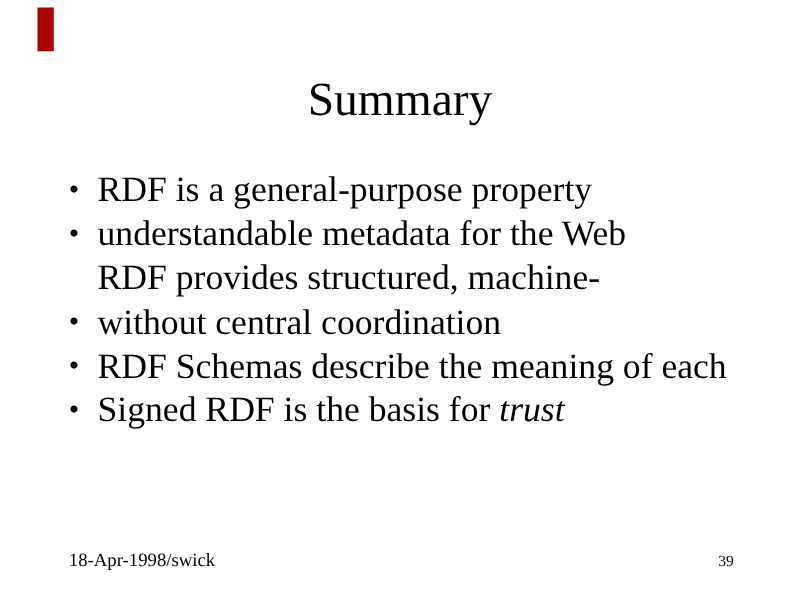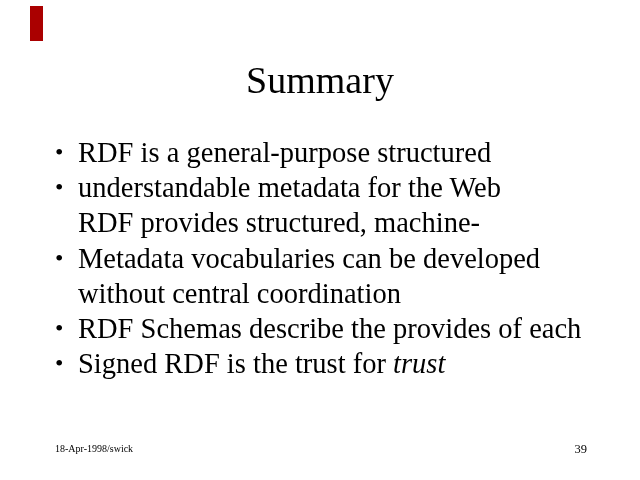--- a/index.html
+++ b/index.html
@@ -50,21 +50,21 @@
     font-size: 24px;
     line-height: 35.2px;
   }
   .bullet-text { flex: 1; }
   .ln { display: block; }
   .bullet-text em { font-style: italic; }
   .footer-left {
     position: absolute;
     left: 55px;
     top: 441px;
-    font-size: 10px;
+    font-size: 15px;
     line-height: 16px;
   }
   .footer-right {
     position: absolute;
     right: 53px;
     top: 441px;
     font-size: 12.5px;
     line-height: 16px;
     text-align: left;
   }
@@ -76,51 +76,50 @@
 
   <div class="accent-bar" data-bind-style="backgroundColor:slide.colors.accent_bar" style="background-color: rgb(170, 0, 0);"></div>
 
   <h1 class="title" data-bind="slide.title">Summary</h1>
 
   <div class="body">
 
     <div class="bullet-item">
       <span class="bullet-dot" data-bind="slide.bullet_glyph">•</span>
       <span class="bullet-text">
-        <span class="ln" data-bind="slide.bullets.0.lines.0">RDF is a general-purpose structured</span>
+        <span class="ln" data-bind="slide.bullets.0.lines.0">RDF is a general-purpose property</span>
       </span>
     </div>
 
     <div class="bullet-item">
       <span class="bullet-dot" data-bind="slide.bullet_glyph">•</span>
       <span class="bullet-text">
         <span class="ln" data-bind="slide.bullets.1.lines.1">understandable metadata for the Web</span>
         <span class="ln" data-bind="slide.bullets.1.lines.0">RDF provides structured, machine-</span>
       </span>
     </div>
 
     <div class="bullet-item">
       <span class="bullet-dot" data-bind="slide.bullet_glyph">•</span>
       <span class="bullet-text">
-        <span class="ln" data-bind="slide.bullets.2.lines.0">Metadata vocabularies can be developed</span>
         <span class="ln" data-bind="slide.bullets.2.lines.1">without central coordination</span>
       </span>
     </div>
 
     <div class="bullet-item">
       <span class="bullet-dot" data-bind="slide.bullet_glyph">•</span>
       <span class="bullet-text">
-        <span class="ln" data-bind="slide.bullets.3.lines.0">RDF Schemas describe the provides of each</span>
+        <span class="ln" data-bind="slide.bullets.3.lines.0">RDF Schemas describe the meaning of each</span>
       </span>
     </div>
 
     <div class="bullet-item">
       <span class="bullet-dot" data-bind="slide.bullet_glyph">•</span>
       <span class="bullet-text">
-        <span class="ln"><span data-bind="slide.bullets.4.prefix">Signed RDF is the trust for </span><em data-bind="slide.bullets.4.emphasis_italic">trust</em></span>
+        <span class="ln"><span data-bind="slide.bullets.4.prefix">Signed RDF is the basis for </span><em data-bind="slide.bullets.4.emphasis_italic">trust</em></span>
       </span>
     </div>
 
   </div>
 
   <div class="footer-left" data-bind="slide.footer.date_author">18-Apr-1998/swick</div>
 
   <div class="footer-right" data-bind="slide.footer.page_number">39</div>
 
 </div>

